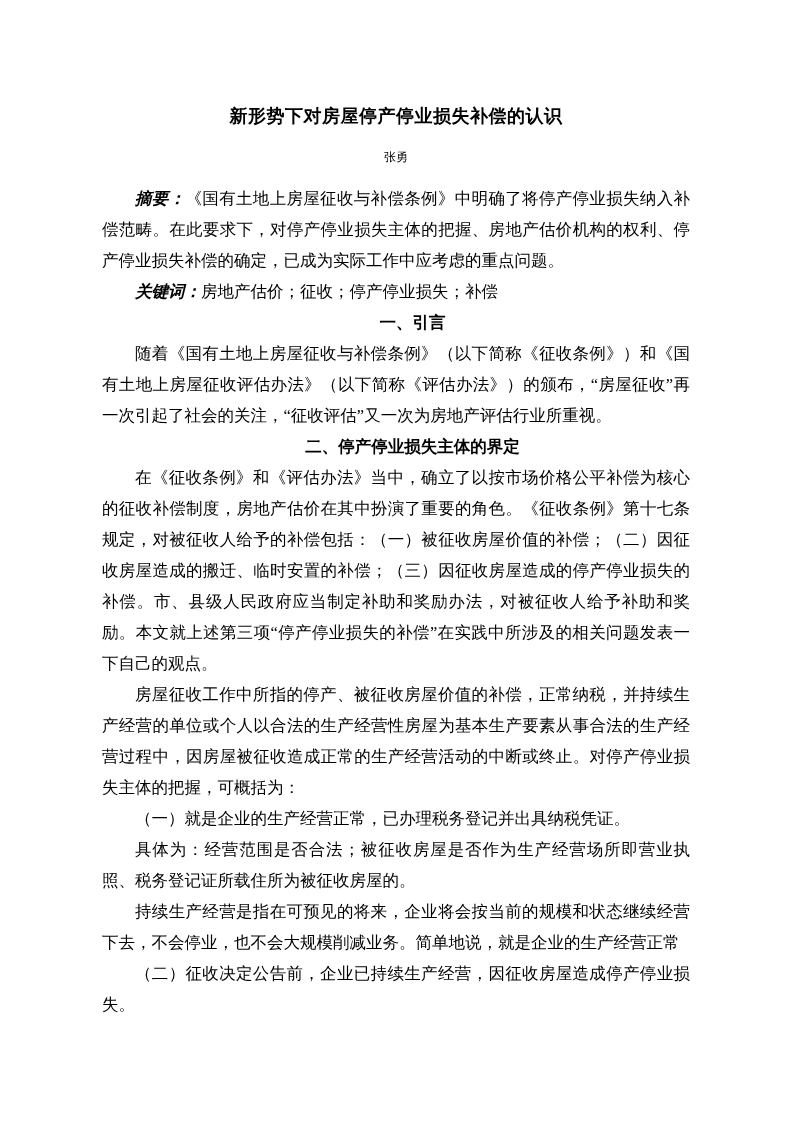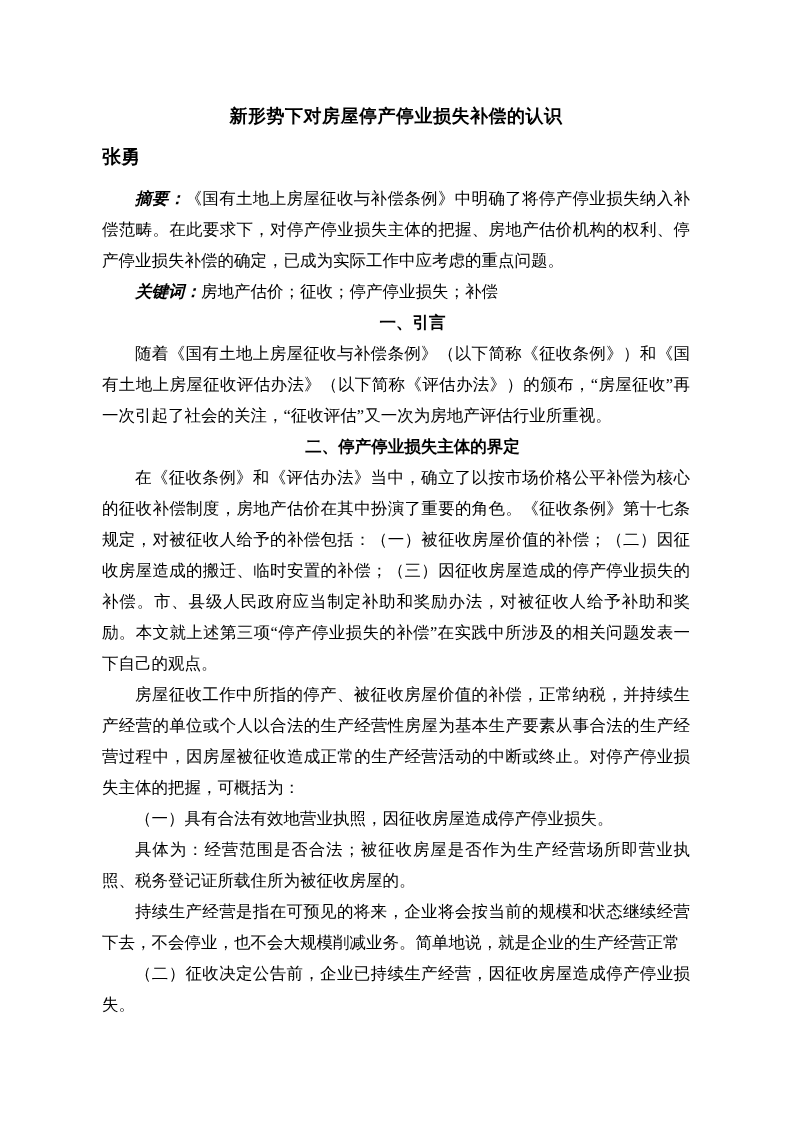--- a/index.html
+++ b/index.html
@@ -24,23 +24,23 @@
   }
   .doc-title {
     font-size: 18px;
     font-weight: bold;
     text-align: center;
     line-height: 26px;
     margin: 0 0 17px 0;
     letter-spacing: 0.5px;
   }
   .doc-author {
-    font-size: 19px;
-    font-weight: bold;
-    text-align: left;
+    font-size: 12px;
+    font-weight: normal;
+    text-align: center;
     line-height: 22px;
     margin: 0 0 15px 0;
   }
   .para {
     font-size: 16.5px;
     line-height: 31px;
     margin: 0;
     text-align: justify;
     text-justify: inter-ideograph;
     text-indent: 2em;
@@ -72,21 +72,21 @@
     <p class="para heading">一、引言</p>
 
     <p class="para">随着《国有土地上房屋征收与补偿条例》（以下简称《征收条例》）和《国有土地上房屋征收评估办法》（以下简称《评估办法》）的颁布，“房屋征收”再一次引起了社会的关注，“征收评估”又一次为房地产评估行业所重视。</p>
 
     <p class="para heading">二、停产停业损失主体的界定</p>
 
     <p class="para">在《征收条例》和《评估办法》当中，确立了以按市场价格公平补偿为核心的征收补偿制度，房地产估价在其中扮演了重要的角色。《征收条例》第十七条规定，对被征收人给予的补偿包括：（一）被征收房屋价值的补偿；（二）因征收房屋造成的搬迁、临时安置的补偿；（三）因征收房屋造成的停产停业损失的补偿。市、县级人民政府应当制定补助和奖励办法，对被征收人给予补助和奖励。本文就上述第三项“停产停业损失的补偿”在实践中所涉及的相关问题发表一下自己的观点。</p>
 
     <p class="para">房屋征收工作中所指的停产、被征收房屋价值的补偿，正常纳税，并持续生产经营的单位或个人以合法的生产经营性房屋为基本生产要素从事合法的生产经营过程中，因房屋被征收造成正常的生产经营活动的中断或终止。对停产停业损失主体的把握，可概括为：</p>
 
-    <p class="para">（一）具有合法有效地营业执照，因征收房屋造成停产停业损失。</p>
+    <p class="para">（一）就是企业的生产经营正常，已办理税务登记并出具纳税凭证。</p>
 
     <p class="para">具体为：经营范围是否合法；被征收房屋是否作为生产经营场所即营业执照、税务登记证所载住所为被征收房屋的。</p>
 
     <p class="para">持续生产经营是指在可预见的将来，企业将会按当前的规模和状态继续经营下去，不会停业，也不会大规模削减业务。简单地说，就是企业的生产经营正常</p>
 
     <p class="para">（二）征收决定公告前，企业已持续生产经营，因征收房屋造成停产停业损失。</p>
 
   </div>
 </div>
 

